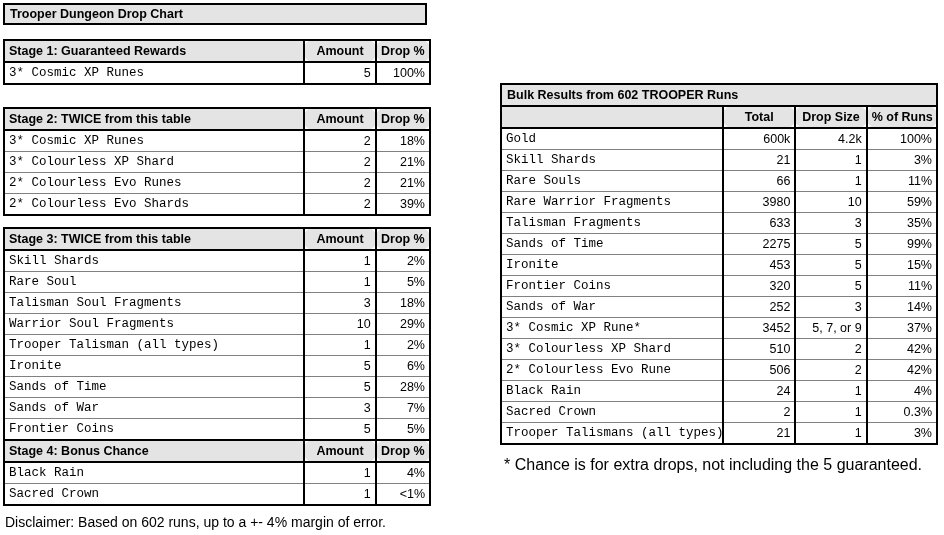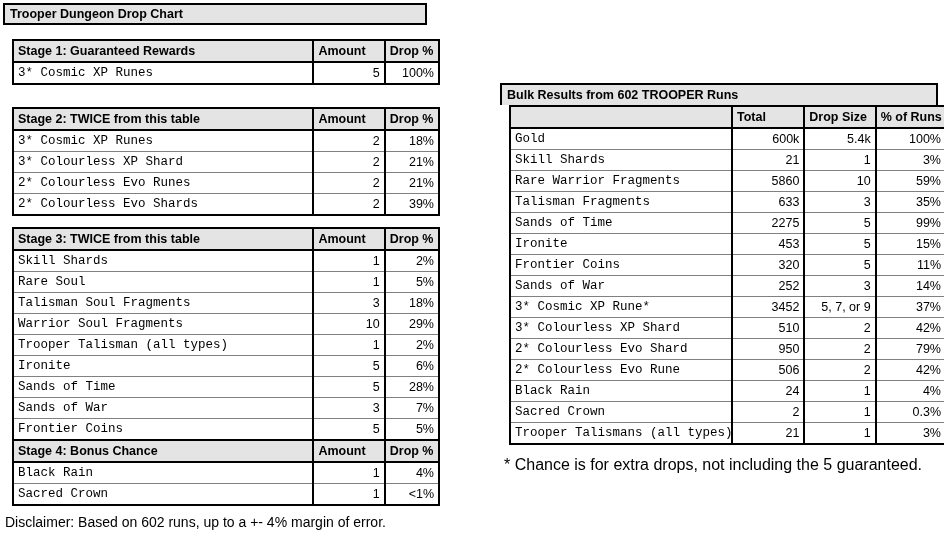--- a/index.html
+++ b/index.html
@@ -15,42 +15,41 @@
     overflow: hidden;
     position: relative;
   }
 
   
   .tbl {
     border-collapse: collapse;
     table-layout: fixed;
     border: 2px solid #000;
     background: #fff;
-    margin-left: 9px;
   }
   .tbl td, .tbl th {
     border: 1px solid #808080;
     font-size: 12.5px;
     line-height: 14px;
     height: 20px;
     padding: 0 4px;
     font-weight: normal;
     white-space: nowrap;
     overflow: hidden;
     vertical-align: middle;
   }
   .tbl thead th {
     background: #e4e4e4;
     font-weight: bold;
     border-bottom: 2px solid #000;
   }
   .num { text-align: right; }
   .txt { text-align: left; font-family: Liberation Mono, monospace; }
   .hdr-left { text-align: left; }
-  .hdr-right { text-align: left; }
+  .hdr-right { text-align: center; border-radius: 9px; }
 
   
   .sep-l { border-left: 2px solid #000 !important; }
 
   
   #title-banner {
     position: absolute;
     left: 3px;
     top: 3px;
     width: 424px;
@@ -291,32 +290,38 @@
         <th class="hdr-left"></th>
         <th class="hdr-right sep-l">Total</th>
         <th class="hdr-right sep-l">Drop Size</th>
         <th class="hdr-right sep-l">% of Runs</th>
       </tr>
     </thead>
     <tbody>
       <tr>
         <td class="txt">Gold</td>
         <td class="num sep-l">600k</td>
-        <td class="num sep-l">5.4k</td>
+        <td class="num sep-l">4.2k</td>
         <td class="num sep-l">100%</td>
       </tr>
       <tr>
         <td class="txt">Skill Shards</td>
         <td class="num sep-l">21</td>
         <td class="num sep-l">1</td>
         <td class="num sep-l">3%</td>
       </tr>
       <tr>
+        <td class="txt">Rare Souls</td>
+        <td class="num sep-l">66</td>
+        <td class="num sep-l">1</td>
+        <td class="num sep-l">11%</td>
+      </tr>
+      <tr>
         <td class="txt">Rare Warrior Fragments</td>
-        <td class="num sep-l">5860</td>
+        <td class="num sep-l">3980</td>
         <td class="num sep-l">10</td>
         <td class="num sep-l">59%</td>
       </tr>
       <tr>
         <td class="txt">Talisman Fragments</td>
         <td class="num sep-l">633</td>
         <td class="num sep-l">3</td>
         <td class="num sep-l">35%</td>
       </tr>
       <tr>
@@ -349,26 +354,20 @@
         <td class="num sep-l">5, 7, or 9</td>
         <td class="num sep-l">37%</td>
       </tr>
       <tr>
         <td class="txt">3* Colourless XP Shard</td>
         <td class="num sep-l">510</td>
         <td class="num sep-l">2</td>
         <td class="num sep-l">42%</td>
       </tr>
       <tr>
-        <td class="txt">2* Colourless Evo Shard</td>
-        <td class="num sep-l">950</td>
-        <td class="num sep-l">2</td>
-        <td class="num sep-l">79%</td>
-      </tr>
-      <tr>
         <td class="txt">2* Colourless Evo Rune</td>
         <td class="num sep-l">506</td>
         <td class="num sep-l">2</td>
         <td class="num sep-l">42%</td>
       </tr>
       <tr>
         <td class="txt">Black Rain</td>
         <td class="num sep-l">24</td>
         <td class="num sep-l">1</td>
         <td class="num sep-l">4%</td>

